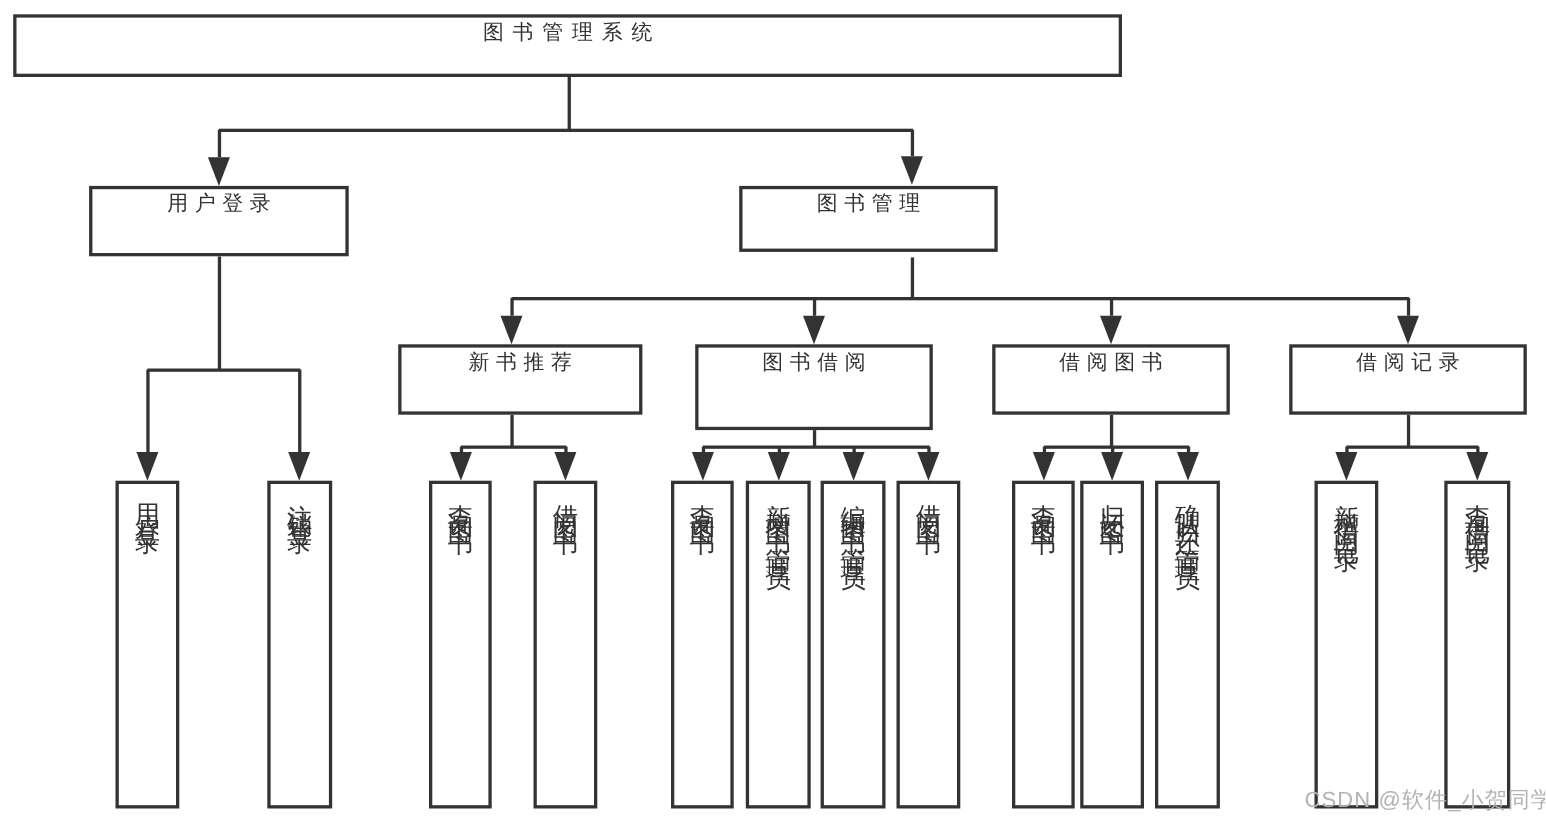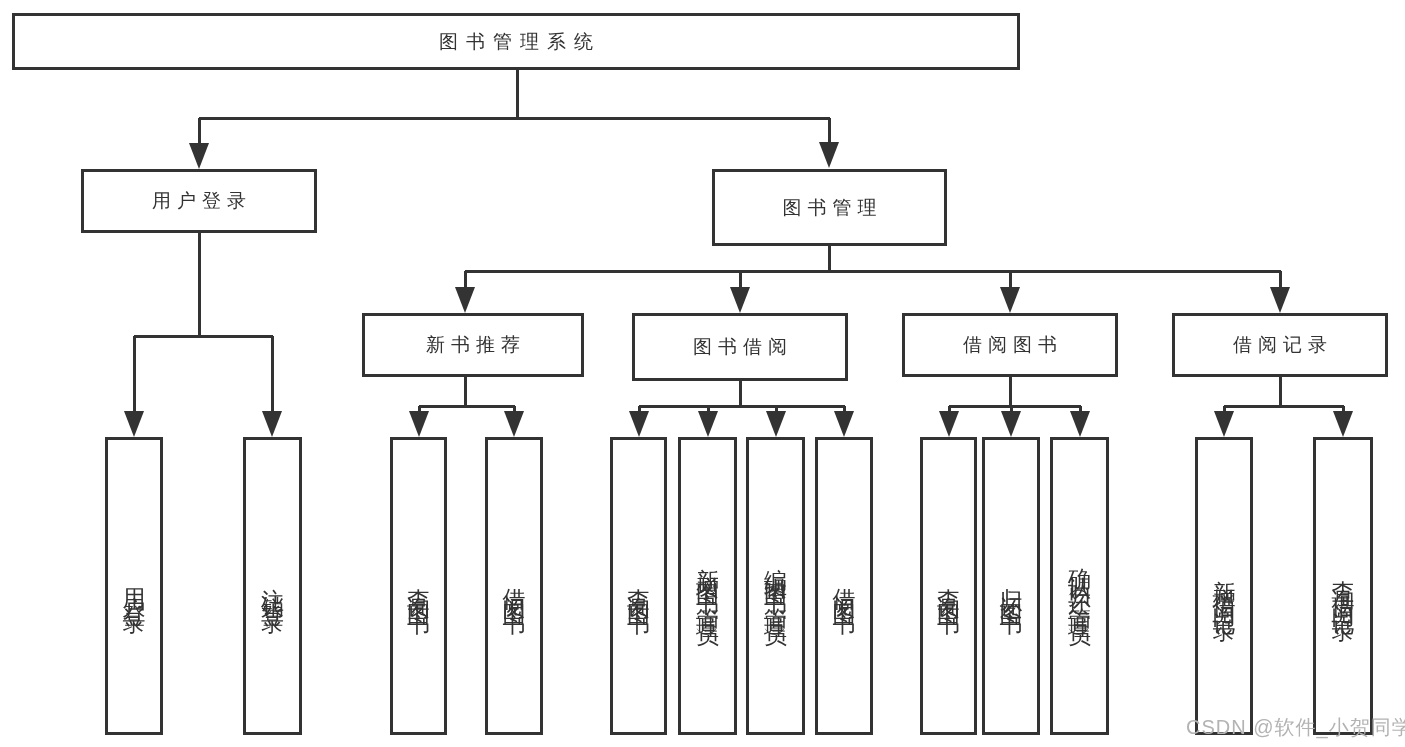--- a/index.html
+++ b/index.html
@@ -2,21 +2,21 @@
 <html><head>
 <meta charset="utf-8">
 <style>
   html,body{margin:0;padding:0;background:#fff;}
   #canvas{
     position:relative;width:1405px;height:747px;background:#ffffff;
     font-family:"Liberation Sans","DejaVu Sans",sans-serif;overflow:hidden;
   }
   .box{
     position:absolute;box-sizing:border-box;border:3px solid #333333;background:#ffffff;
-    display:flex;align-items:center;justify-content:center;color:#333333;z-index:2;
+    display:flex;justify-content:center;color:#333333;z-index:2;
   }
   .hbox span{font-size:19px;letter-spacing:6px;text-indent:6px;white-space:nowrap;}
   .title span{letter-spacing:8px;text-indent:8px;}
   .leaf span{
     writing-mode:vertical-rl;text-orientation:mixed;
     font-size:23px;letter-spacing:8px;line-height:1;white-space:nowrap;
   }
   .vl{position:absolute;width:3px;background:#333333;z-index:1;}
   .hl{position:absolute;height:3px;background:#333333;z-index:1;}
   .arr{
@@ -88,28 +88,28 @@
   <i class="arr" style="left:1214px;top:411px"></i>
   <i class="arr" style="left:1333px;top:411px"></i>
 
   <div class="box hbox title" style="left:12px;top:13px;width:1008px;height:57px">
     <span>图书管理系统</span>
   </div>
 
   <div class="box hbox" style="left:81px;top:169px;width:236px;height:64px">
     <span>用户登录</span>
   </div>
-  <div class="box hbox" style="left:712px;top:169px;width:235px;height:77px">
+  <div class="box hbox" style="left:672px;top:169px;width:235px;height:60px">
     <span>图书管理</span>
   </div>
 
   <div class="box hbox" style="left:362px;top:313px;width:222px;height:64px">
     <span>新书推荐</span>
   </div>
-  <div class="box hbox" style="left:632px;top:313px;width:216px;height:68px">
+  <div class="box hbox" style="left:632px;top:313px;width:216px;height:78px">
     <span>图书借阅</span>
   </div>
   <div class="box hbox" style="left:902px;top:313px;width:216px;height:64px">
     <span>借阅图书</span>
   </div>
   <div class="box hbox" style="left:1172px;top:313px;width:216px;height:64px">
     <span>借阅记录</span>
   </div>
 
   <div class="box leaf" style="left:105px;top:437px;width:58px;height:298px">

